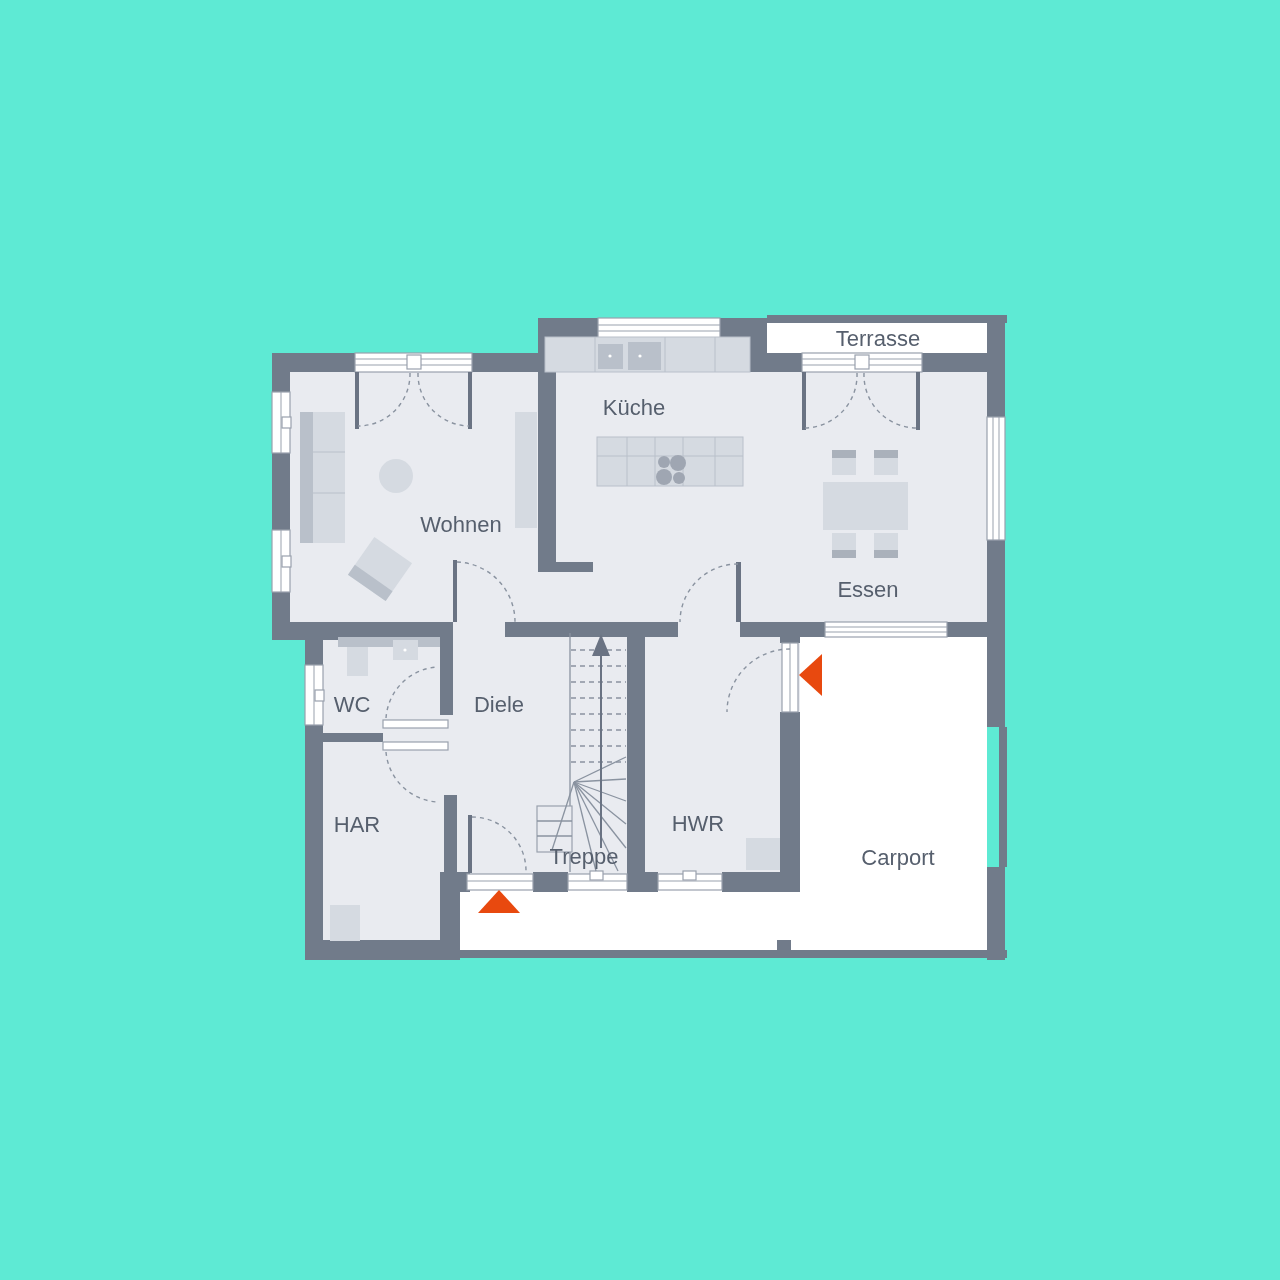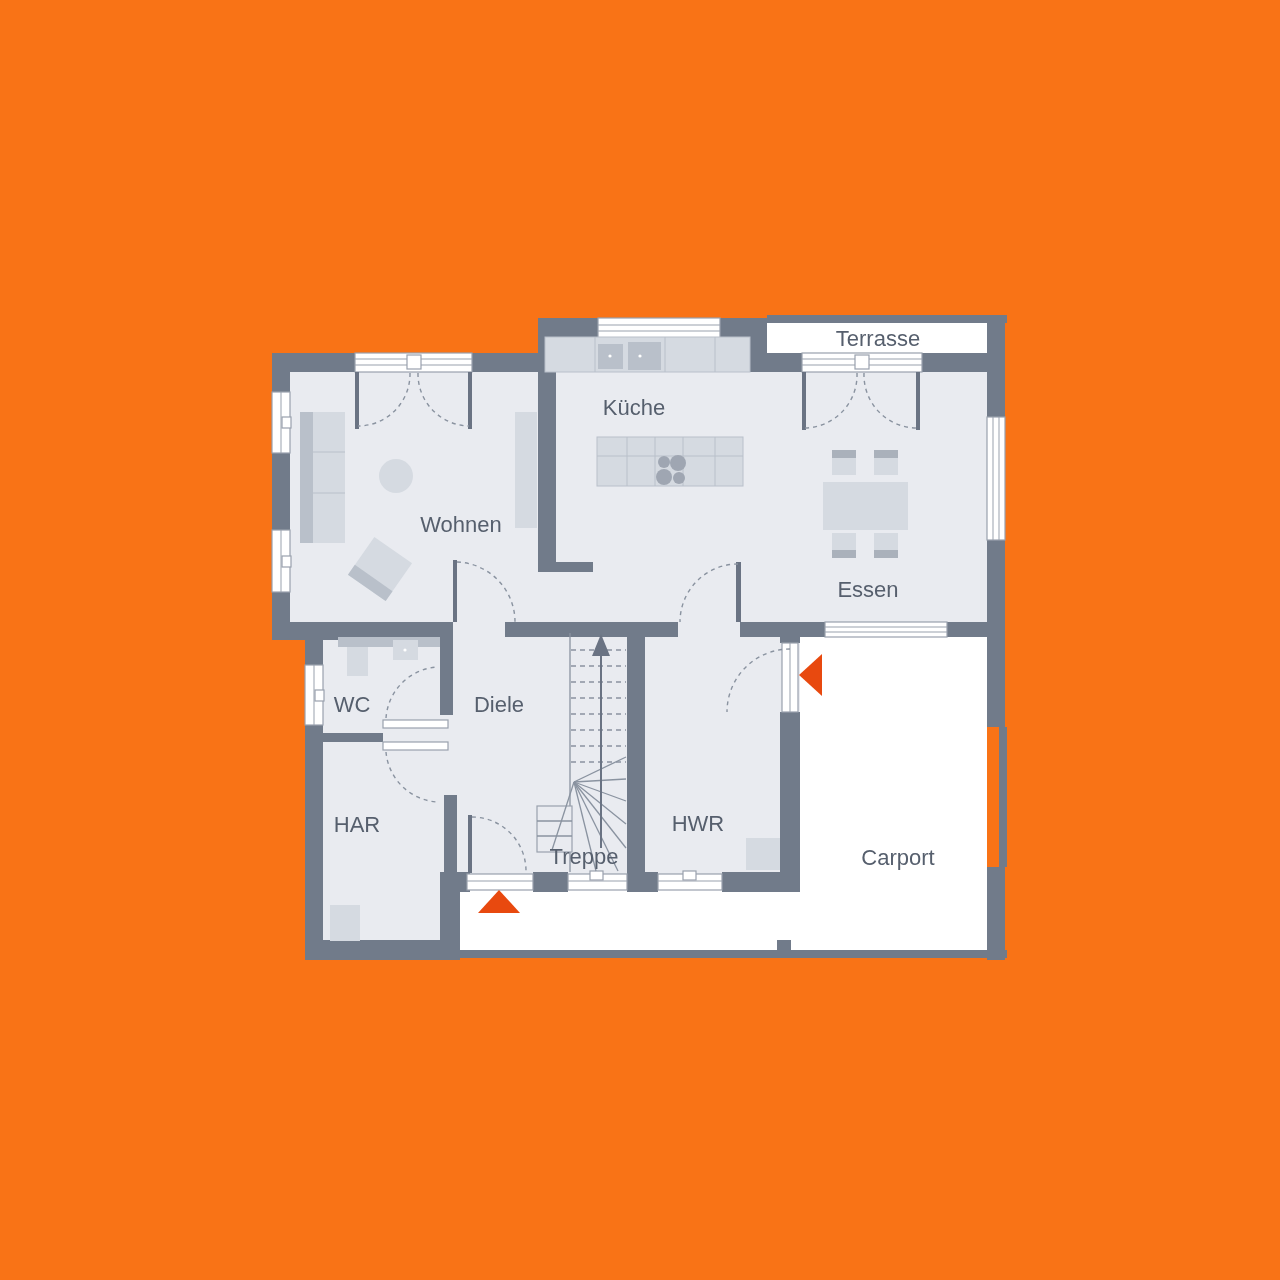--- a/index.html
+++ b/index.html
@@ -1,16 +1,16 @@
 <!DOCTYPE html>
 <html><head>
 <meta charset="utf-8">
 <style>
   html,body{margin:0;padding:0;background:#ffffff;}
-  .stage{width:1280px;height:1280px;position:relative;background:#f97316;overflow:hidden;}
+  .stage{width:1280px;height:1280px;position:relative;background:#5eead4;overflow:hidden;}
   svg{display:block;}
   .room-label{font-family:"Liberation Sans",sans-serif;font-size:22px;fill:#565f6d;}
   .wall{fill:#717b8a;stroke:none;}
   .floor{fill:#e9ebf0;}
   .outdoor{fill:#ffffff;}
   .winframe{fill:#ffffff;stroke:#99a1ad;stroke-width:1.2;}
   .winline{stroke:#99a1ad;stroke-width:1;fill:none;}
   .leaf{fill:#6a7383;}
   .arc{fill:none;stroke:#8a93a0;stroke-width:1.4;stroke-dasharray:4 4;}
   .stairline{stroke:#8a93a0;stroke-width:1.3;fill:none;}

